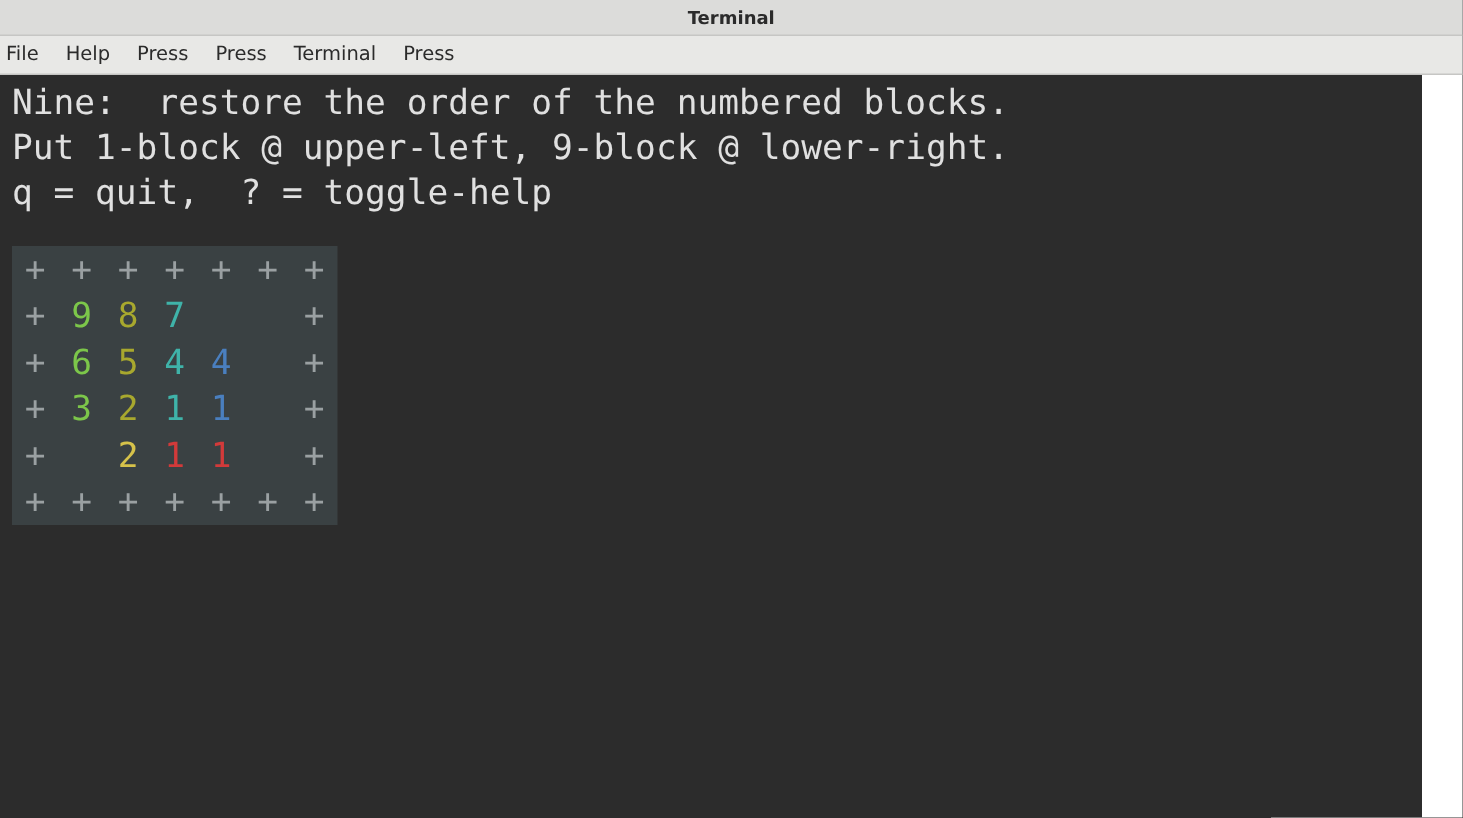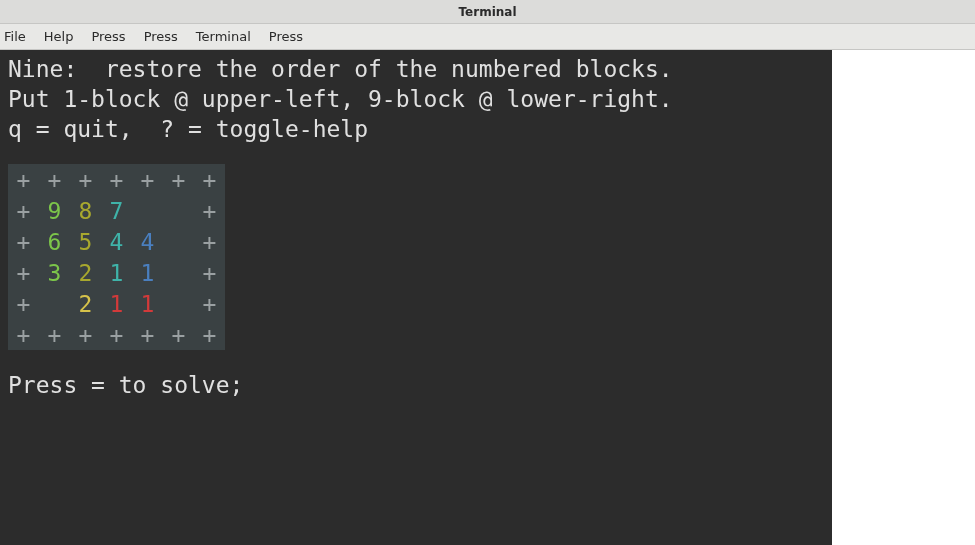--- a/index.html
+++ b/index.html
@@ -21,21 +21,21 @@
     border-bottom: 1px solid #c6c6c4;
     display: flex;
     align-items: center;
     padding: 0 4px;
     font-size: 13px;
     color: #2b2b2b;
   }
   .menubar span { margin-right: 18px; cursor: default; }
   .term {
     background: #2c2c2c;
-    width: 832px;
+    width: 948px;
     height: calc(545px - 24px - 26px);
     font-family: "DejaVu Sans Mono", "Menlo", monospace;
     font-size: 23px;
     line-height: 30px;
     color: #e0e0e0;
     white-space: pre;
     padding: 4px 0 0 8px;
   }
   .grid {
     display: inline-block;
@@ -69,13 +69,13 @@
 <div class="menubar">
   <span>File</span>
   <span>Help</span>
   <span>Press</span>
   <span>Press</span>
   <span>Terminal</span>
   <span>Press</span>
 </div>
 
 <div class="term"><div>Nine:  restore the order of the numbered blocks.</div><div>Put 1-block @ upper-left, 9-block @ lower-right.</div><div>q = quit,  ? = toggle-help</div><div class="grid" id="grid"><div class="row"><div class="cell border">+</div><div class="cell border">+</div><div class="cell border">+</div><div class="cell border">+</div><div class="cell border">+</div><div class="cell border">+</div><div class="cell border">+</div></div><div class="row"><div class="cell border">+</div><div class="cell c-green">9</div><div class="cell c-olive">8</div><div class="cell c-teal">7</div><div class="cell "></div><div class="cell "></div><div class="cell border">+</div></div><div class="row"><div class="cell border">+</div><div class="cell c-green">6</div><div class="cell c-olive">5</div><div class="cell c-teal">4</div><div class="cell c-blue">4</div><div class="cell "></div><div class="cell border">+</div></div><div class="row"><div class="cell border">+</div><div class="cell c-green">3</div><div class="cell c-olive">2</div><div class="cell c-teal">1</div><div class="cell c-blue">1</div><div class="cell "></div><div class="cell border">+</div></div><div class="row"><div class="cell border">+</div><div class="cell "></div><div class="cell c-yellow">2</div><div class="cell c-red">1</div><div class="cell c-red">1</div><div class="cell "></div><div class="cell border">+</div></div><div class="row"><div class="cell border">+</div><div class="cell border">+</div><div class="cell border">+</div><div class="cell border">+</div><div class="cell border">+</div><div class="cell border">+</div><div class="cell border">+</div></div></div>
-<div style="height:20px"></div><div>Press = to solve;</div></div>
+<div style="height:20px"></div></div>
 
 </body></html>

